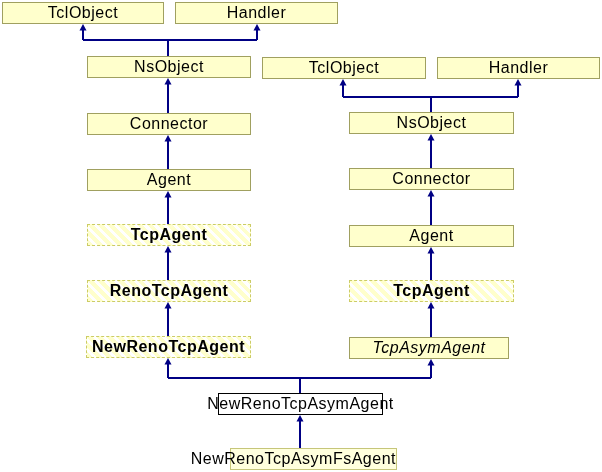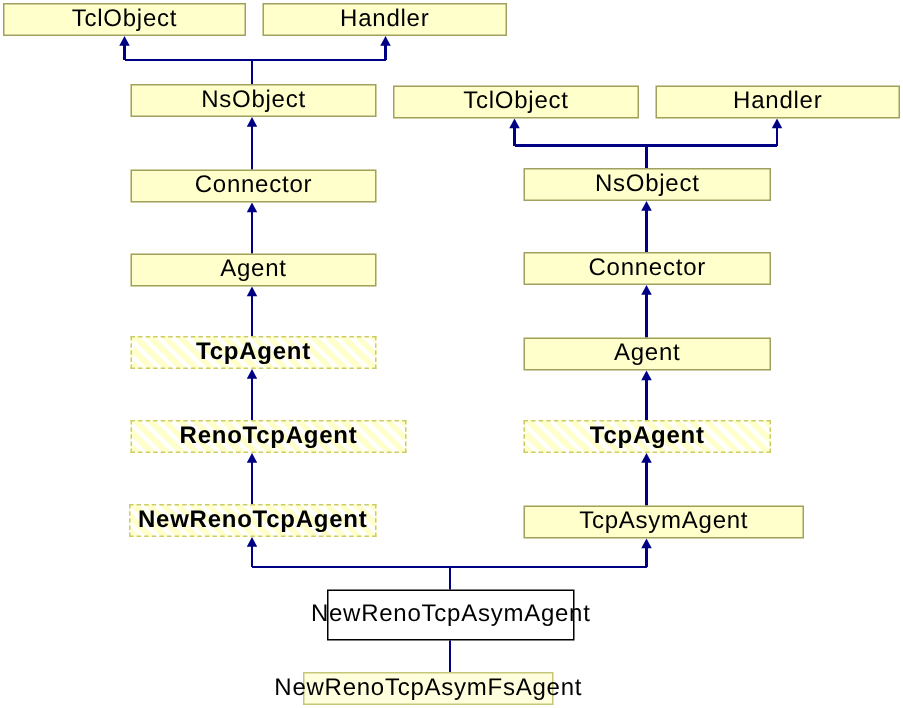--- a/index.html
+++ b/index.html
@@ -92,21 +92,21 @@
       </div>
       <div class="node solid" style="left: 87px; top: 113px; width: 164px; height: 22px;">
         <span>Connector</span>
       </div>
       <div class="node solid" style="left: 87px; top: 169px; width: 164px; height: 22px;">
         <span>Agent</span>
       </div>
       <div class="node hatched" style="left: 87px; top: 224px; width: 164px; height: 22px;">
         <span>TcpAgent</span>
       </div>
-      <div class="node hatched" style="left: 87px; top: 280px; width: 184px; height: 22px;">
+      <div class="node hatched" style="left: 87px; top: 280px; width: 164px; height: 22px;">
         <span>RenoTcpAgent</span>
       </div>
       <div class="node hatched" style="left: 86px; top: 336px; width: 165px; height: 22px;">
         <span>NewRenoTcpAgent</span>
       </div>
       <div class="node solid" style="left: 262px; top: 57px; width: 164px; height: 22px;">
         <span>TclObject</span>
       </div>
       <div class="node solid" style="left: 437px; top: 57px; width: 163px; height: 22px;">
         <span>Handler</span>
@@ -116,23 +116,23 @@
       </div>
       <div class="node solid" style="left: 349px; top: 168px; width: 165px; height: 22px;">
         <span>Connector</span>
       </div>
       <div class="node solid" style="left: 349px; top: 225px; width: 165px; height: 22px;">
         <span>Agent</span>
       </div>
       <div class="node hatched" style="left: 349px; top: 280px; width: 165px; height: 22px;">
         <span>TcpAgent</span>
       </div>
-      <div class="node solid" style="left: 349px; top: 337px; width: 187px; height: 22px;">
+      <div class="node solid" style="left: 349px; top: 337px; width: 160px; height: 22px; font-style: italic;">
         <span>TcpAsymAgent</span>
       </div>
-      <div class="node main" style="left: 218px; top: 393px; width: 165px; height: 34px;">
+      <div class="node main" style="left: 218px; top: 393px; width: 165px; height: 22px;">
         <span>NewRenoTcpAsymAgent</span>
       </div>
-      <div class="node solid-light" style="left: 202px; top: 448px; width: 167px; height: 22px;">
+      <div class="node solid-light" style="left: 230px; top: 448px; width: 167px; height: 22px; justify-content: flex-end;">
         <span>NewRenoTcpAsymFsAgent</span>
       </div>
     </div>
 </div>
 
 </body></html>

